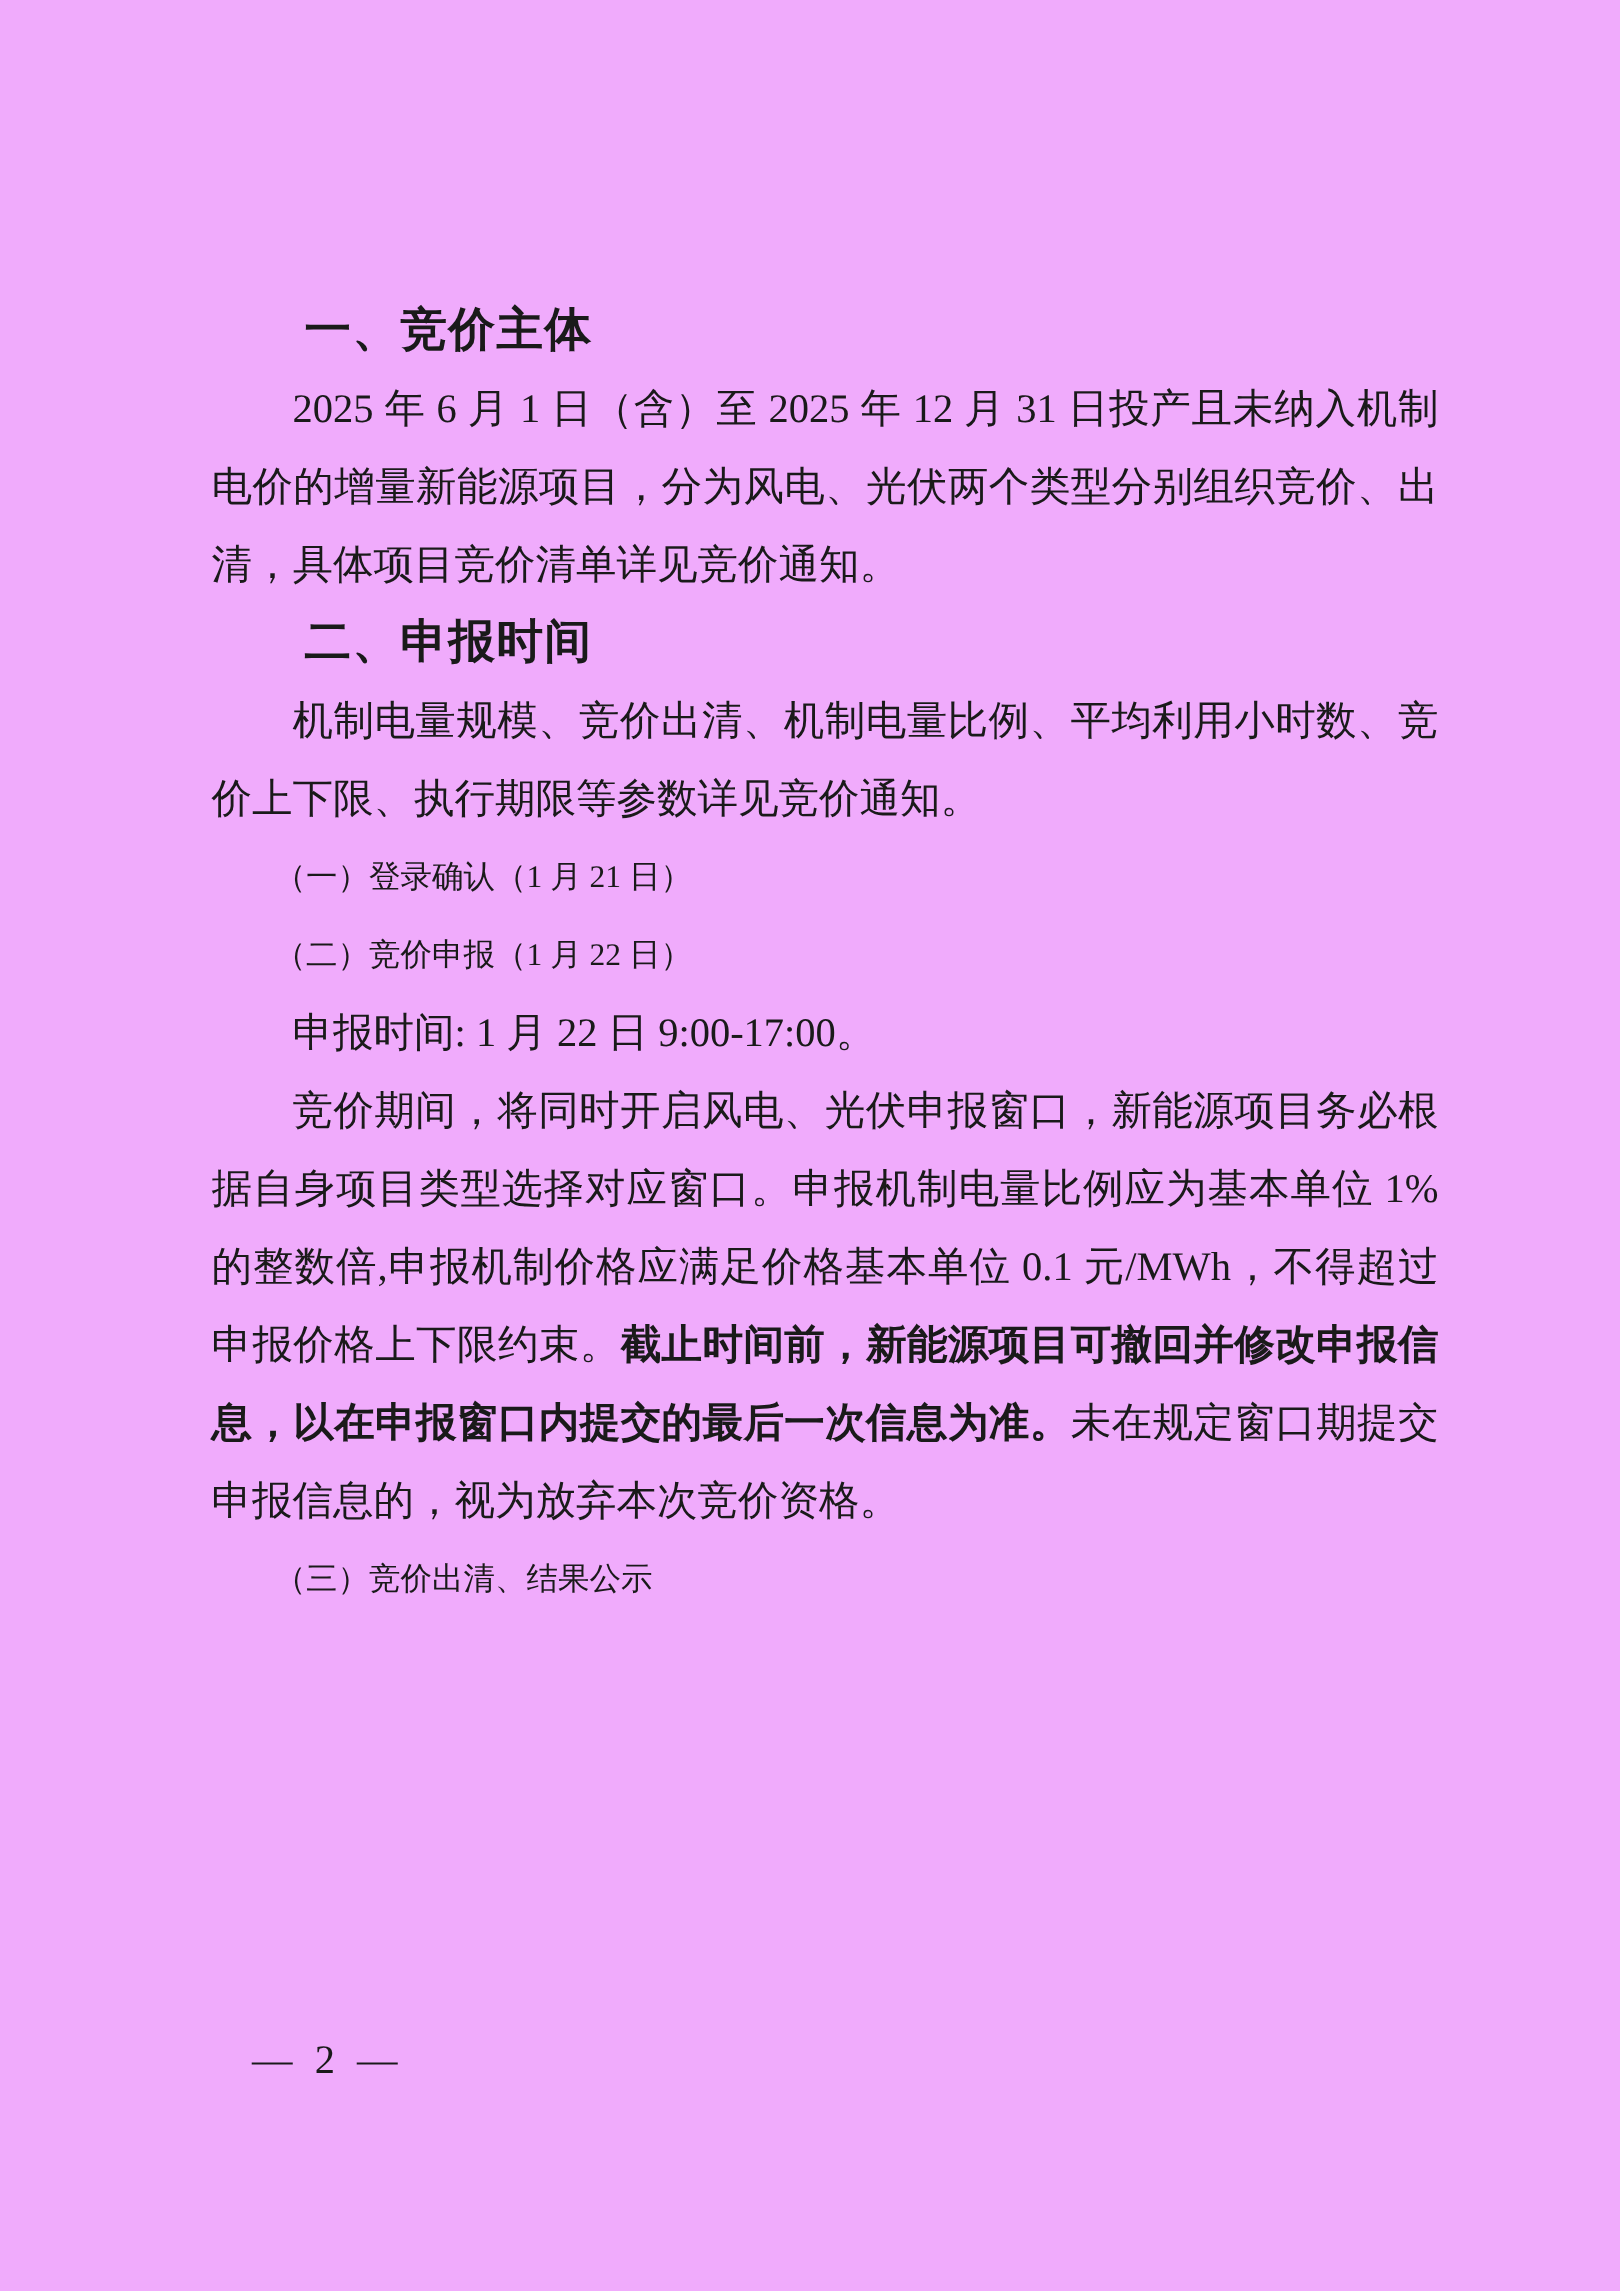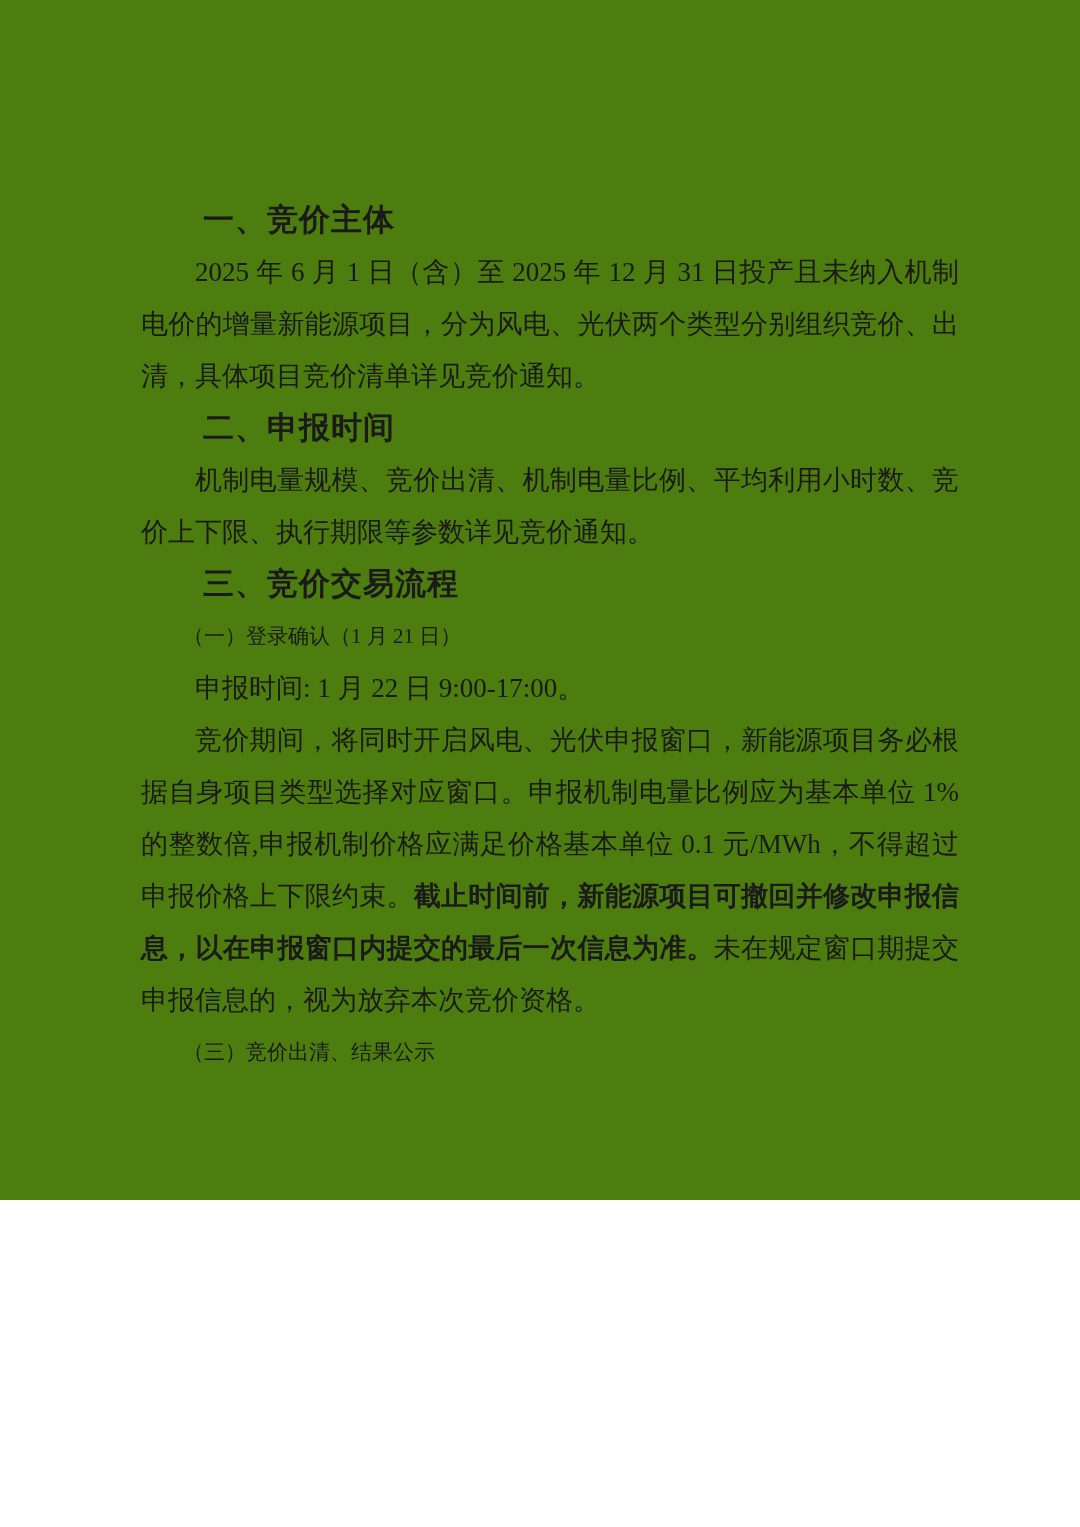--- a/index.html
+++ b/index.html
@@ -3,22 +3,22 @@
 <meta charset="utf-8">
 <style>
   html, body {
     margin: 0;
     padding: 0;
     background: #ffffff;
   }
   .page {
     position: relative;
     width: 1080px;
-    height: 1200px;
-    background: #4d7c0f;
+    height: 1527px;
+    background: #f0abfc;
     color: #1a1a1a;
     overflow: hidden;
     font-family: "Liberation Serif", "DejaVu Serif", serif;
   }
   .content {
     position: absolute;
     left: 141px;
     width: 818px;
     top: 194px;
   }
@@ -65,20 +65,20 @@
 </style>
 </head>
 <body>
 
 <div class="page">
   <div class="content">
       <div class="block h1">一、竞价主体</div>
       <p class="block p"><span class="seg">2025 年 6 月 1 日（含）至 2025 年 12 月 31 日投产且未纳入机制电价的增量新能源项目，分为风电、光伏两个类型分别组织竞价、出清，具体项目竞价清单详见竞价通知。</span></p>
       <div class="block h1">二、申报时间</div>
       <p class="block p"><span class="seg">机制电量规模、竞价出清、机制电量比例、平均利用小时数、竞价上下限、执行期限等参数详见竞价通知。</span></p>
-      <div class="block h1">三、竞价交易流程</div>
       <div class="block h2">（一）登录确认（1 月 21 日）</div>
+      <div class="block h2">（二）竞价申报（1 月 22 日）</div>
       <p class="block p"><span class="seg">申报时间: 1 月 22 日 9:00-17:00。</span></p>
       <p class="block p"><span class="seg">竞价期间，将同时开启风电、光伏申报窗口，新能源项目务必根据自身项目类型选择对应窗口。申报机制电量比例应为基本单位 1%的整数倍,申报机制价格应满足价格基本单位 0.1 元/MWh，不得超过申报价格上下限约束。</span><span class="seg seg-bold">截止时间前，新能源项目可撤回并修改申报信息，以在申报窗口内提交的最后一次信息为准。</span><span class="seg">未在规定窗口期提交申报信息的，视为放弃本次竞价资格。</span></p>
       <div class="block h2">（三）竞价出清、结果公示</div>
     </div>
   <div class="footer">— 2 —</div>
 </div>
 
 </body></html>

